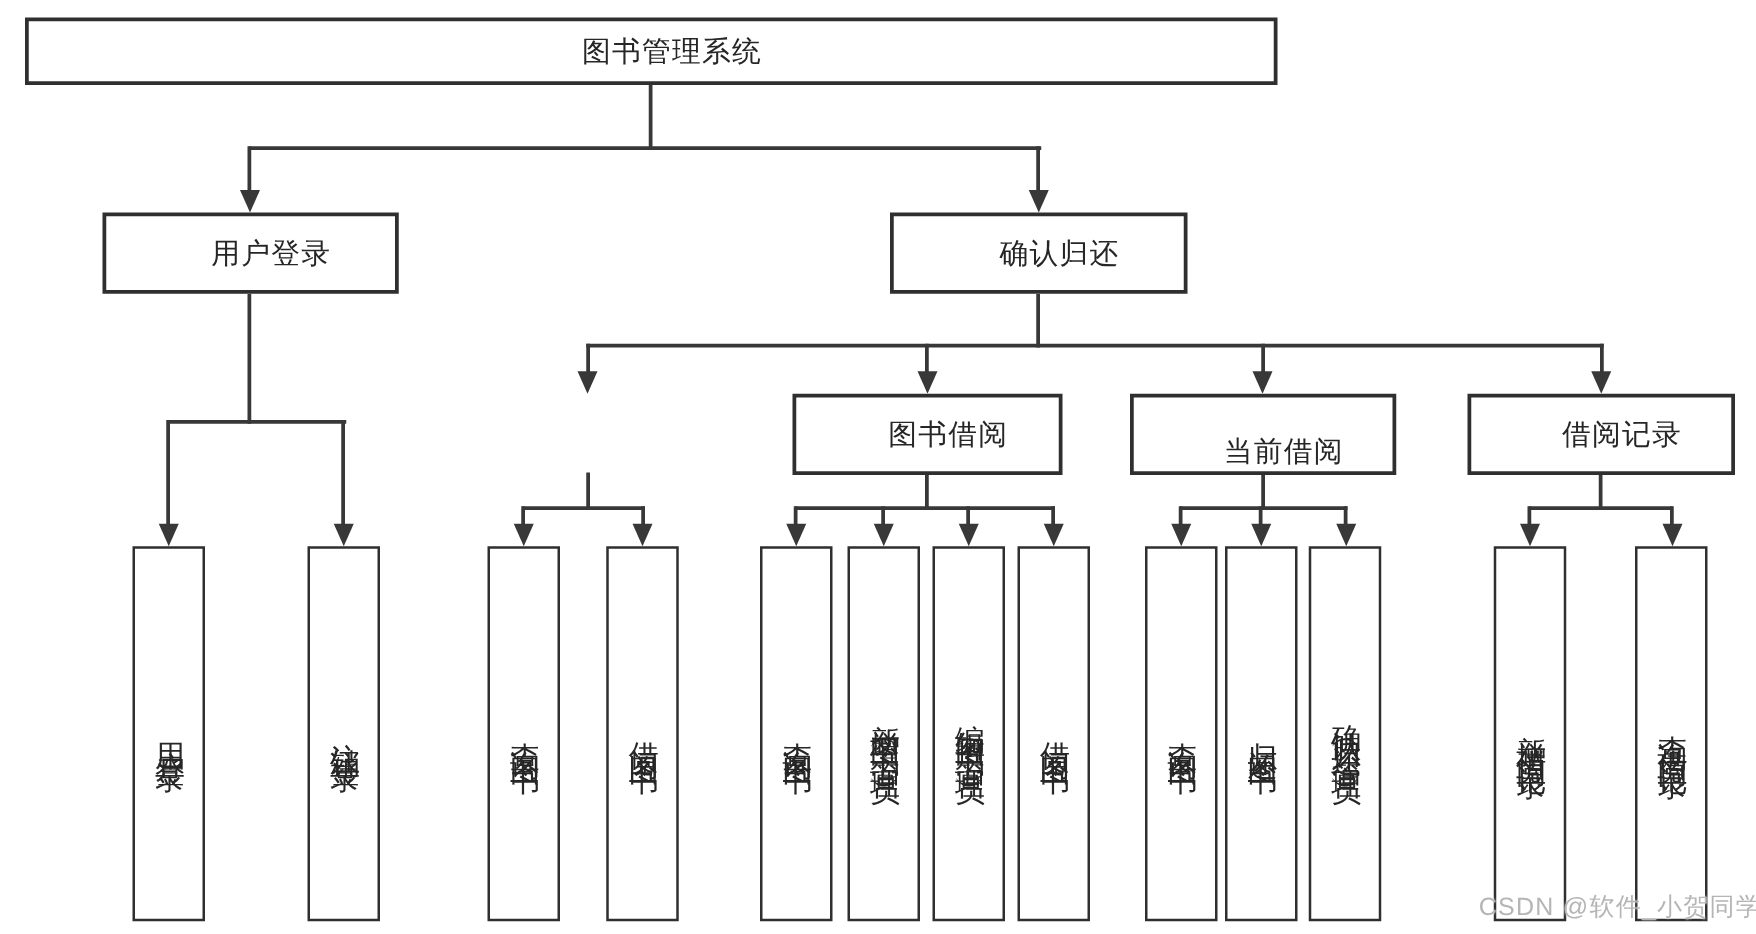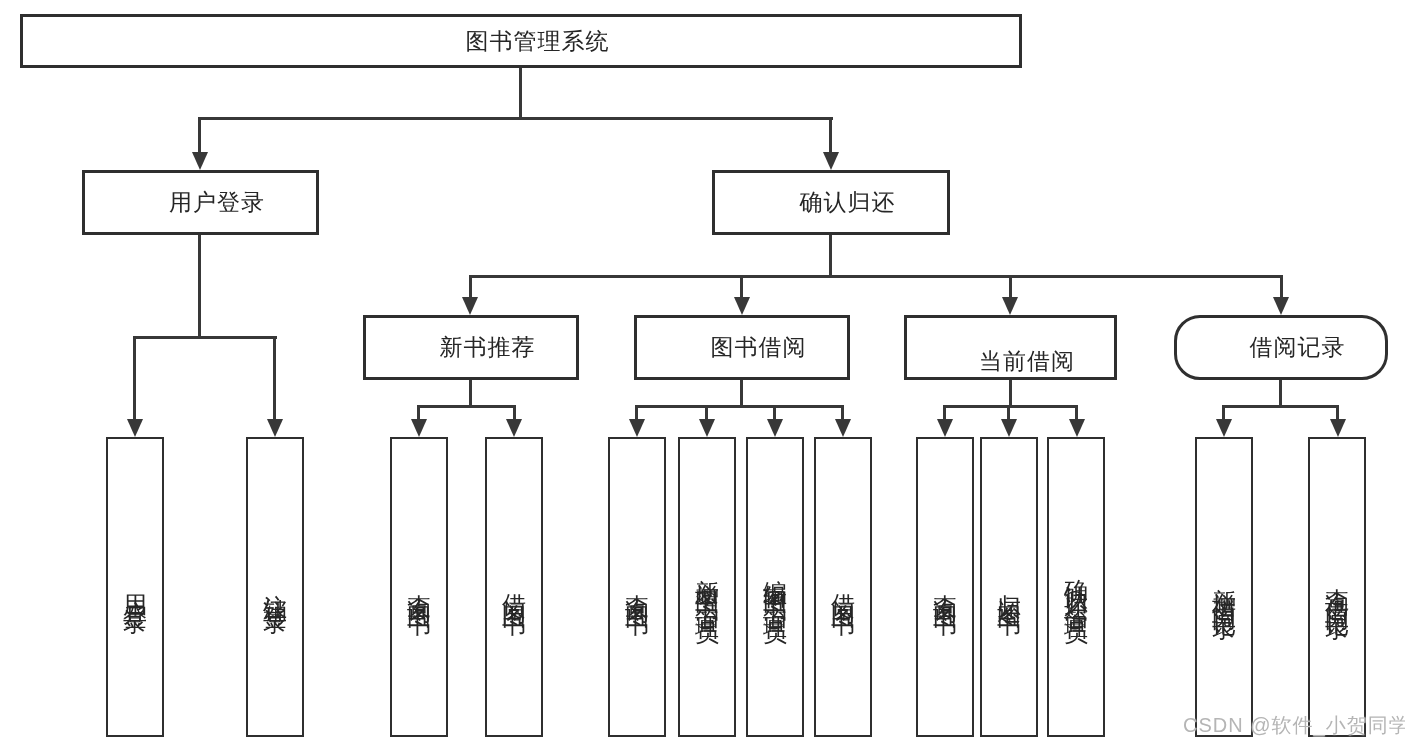--- a/index.html
+++ b/index.html
@@ -80,30 +80,27 @@
     <span>图书管理系统</span>
   </div>
 
   <div class="box" style="left:82px; top:170px; width:237px; height:65px;">
     <span>用户登录</span>
   </div>
   <div class="box" style="left:712px; top:170px; width:238px; height:65px;">
     <span>确认归还</span>
   </div>
 
-  <div class="box" style="left:363px; top:315px; width:216px; height:65px;">
-    <span>新书推荐</span>
-  </div>
   <div class="box" style="left:634px; top:315px; width:216px; height:65px;align-items:center;">
     <span>图书借阅</span>
   </div>
   <div class="box" style="left:904px; top:315px; width:213px; height:65px;align-items:flex-end;">
     <span>当前借阅</span>
   </div>
-  <div class="box" style="left:1174px; top:315px; width:214px; height:65px;border-radius:26px;">
+  <div class="box" style="left:1174px; top:315px; width:214px; height:65px;">
     <span>借阅记录</span>
   </div>
 
   <div class="leaf" style="left:106px; top:437px; width:58px; height:300px;">
     <span>用户登录</span>
   </div>
   <div class="leaf" style="left:246px; top:437px; width:58px; height:300px;">
     <span>注销登录</span>
   </div>
 

